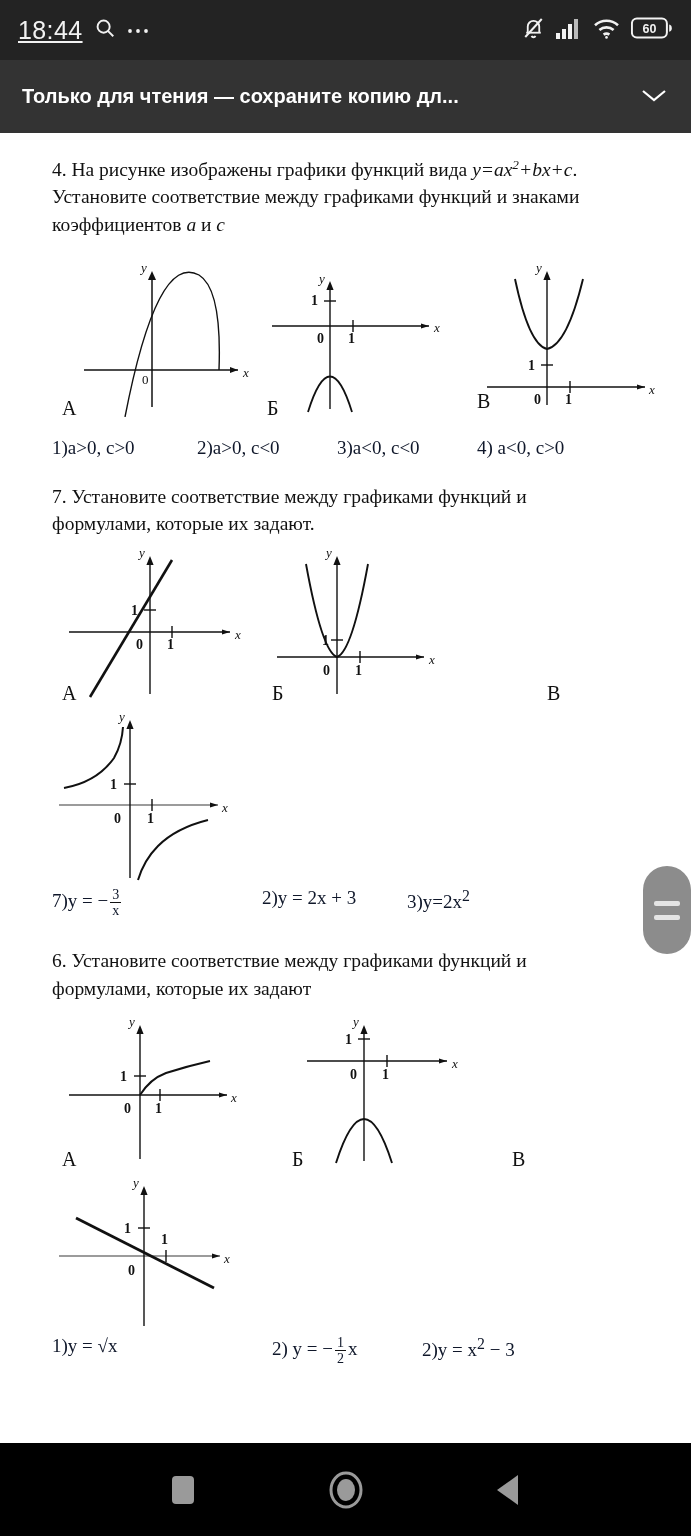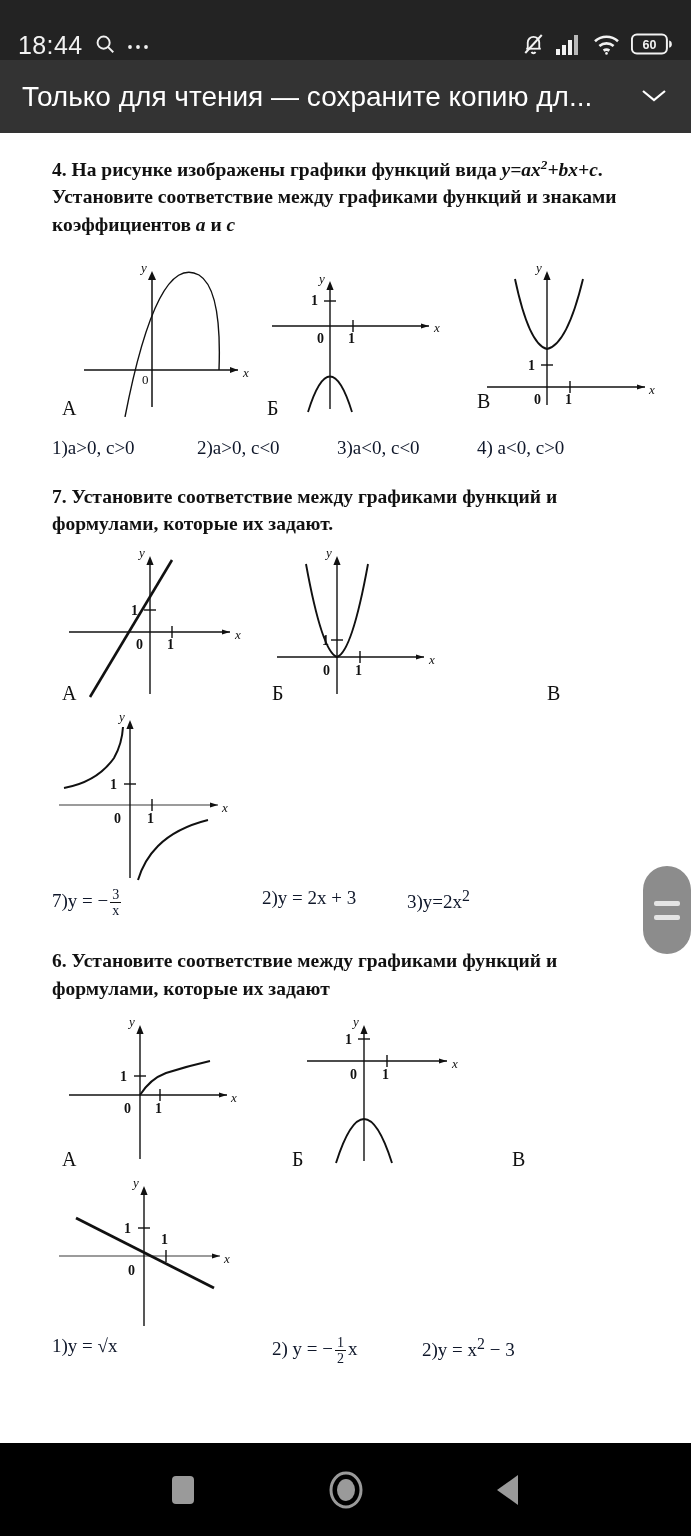--- a/index.html
+++ b/index.html
@@ -7,47 +7,48 @@
     width:691px; height:1536px;
     background:#ffffff;
     font-family:"Liberation Serif", serif;
     overflow:hidden;
   }
   #app { position:relative; width:691px; height:1536px; }
 
   
   .statusbar {
     height:60px; background:#232323; color:#f2f2f2;
-    display:flex; align-items:flex-end; padding:0 18px;
+    display:flex; align-items:center; padding:0 18px;
     font-family:"Liberation Sans", sans-serif;
+    text-decoration:underline;
   }
   .sb-left { display:flex; align-items:center; gap:11px; }
   .sb-time { font-size:25px; letter-spacing:.4px; }
   .sb-right { margin-left:auto; display:flex; align-items:center; gap:11px; }
   .sb-ic { display:block; }
 
   
   .banner {
     height:73px; background:#333333; color:#ffffff;
     display:flex; align-items:center; padding:0 22px;
     font-family:"Liberation Sans", sans-serif;
   }
   .banner-text {
-    font-size:28px; white-space:nowrap; overflow:hidden;
-    text-overflow:ellipsis; flex:1;
+    font-size:20px; white-space:nowrap; overflow:hidden;
+    text-overflow:ellipsis; flex:1;font-weight:bold;
   }
   .banner-chev { margin-left:14px; flex:0 0 auto; }
 
   
   .doc {
     position:absolute; top:133px; left:0; right:0; bottom:93px;
     background:#ffffff; padding:22px 40px 0 52px;
     overflow:hidden;
   }
-  .qtext { font-size:19.5px; line-height:1.42; color:#111;font-weight:bold; }
+  .qtext { font-size:19.5px; line-height:1.42; color:#111; }
   .qtext i { font-style:italic; }
   .qtext sup { font-size:.68em; vertical-align:super; }
 
   .figrow { position:relative; }
   .fig { position:absolute; }
   .figlabel {
     position:absolute; font-size:20px; color:#111;
     font-family:"Liberation Serif", serif;
   }
 

